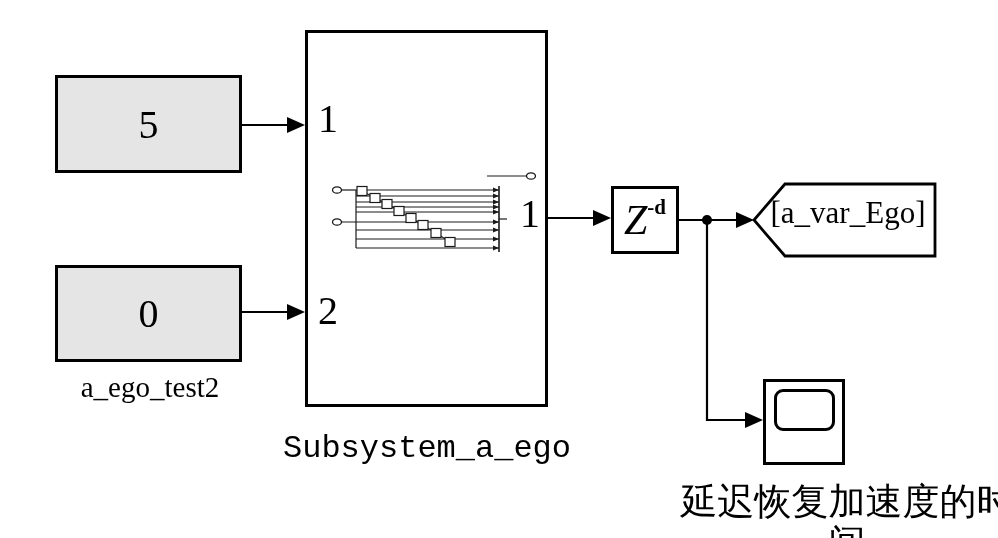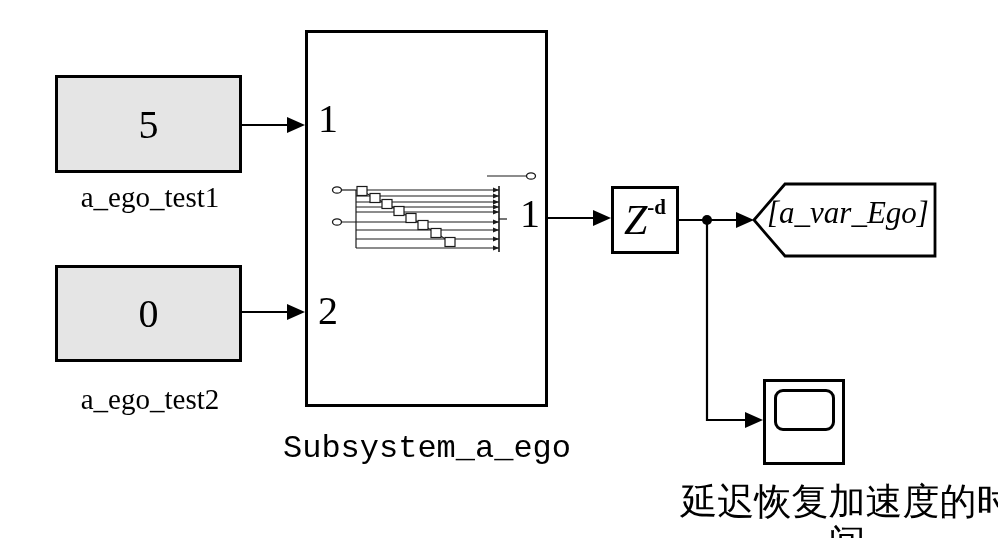--- a/index.html
+++ b/index.html
@@ -20,40 +20,39 @@
   .scope-screen{border:3px solid #000;border-radius:9px;background:#fff;}
 </style>
 </head>
 <body>
 
 <div class="canvas">
 
   <div class="abs block const" style="left:55px;top:75px;width:187px;height:98px;">
     <span>5</span>
   </div>
-  <div class="abs lbl" style="left:30px;top:182px;width:240px;font-size:29px;">a_ego_test1</div>
 
   <div class="abs block const" style="left:55px;top:265px;width:187px;height:97px;">
     <span>0</span>
   </div>
-  <div class="abs lbl" style="left:30px;top:384px;width:240px;font-size:29px;">a_ego_test2</div>
+  <div class="abs lbl" style="left:30px;top:372px;width:240px;font-size:29px;">a_ego_test2</div>
 
   <div class="abs block whiteblock" style="left:305px;top:30px;width:243px;height:377px;">
     <div class="abs portnum" style="left:2px;top:66px;width:36px;">1</div>
     <div class="abs portnum" style="left:2px;top:258px;width:36px;">2</div>
     <div class="abs portnum" style="left:204px;top:161px;width:36px;">1</div>
   </div>
   <div class="abs lbl" style="left:277px;top:431px;width:300px;font-size:32px;font-family:Liberation Mono, monospace;">Subsystem_a_ego</div>
 
   <div class="abs block whiteblock delaybox" style="left:611px;top:186px;width:68px;height:68px;">
     <span class="zbase">Z</span>
       <span class="zexp">-d</span>
   </div>
 
-  <div class="abs gototext" style="left:758px;top:196px;width:180px;font-style:italic;">[a_var_Ego]</div>
+  <div class="abs gototext" style="left:758px;top:196px;width:180px;">[a_var_Ego]</div>
 
   <div class="abs block whiteblock" style="left:763px;top:379px;width:82px;height:86px;">
     <div class="abs scope-screen" style="left:8px;top:7px;width:61px;height:42px;"></div>
   </div>
   <div class="abs lbl" style="left:669px;top:482px;width:356px;font-size:37px;">延迟恢复加速度的时间</div>
 
   <svg class="overlay" viewBox="0 0 998 538" xmlns="http://www.w3.org/2000/svg">
 
     <line x1="242" y1="125" x2="292" y2="125" stroke="#000" stroke-width="2.2"></line>
     <polygon points="305,125 287,117 287,133" fill="#000"></polygon>

